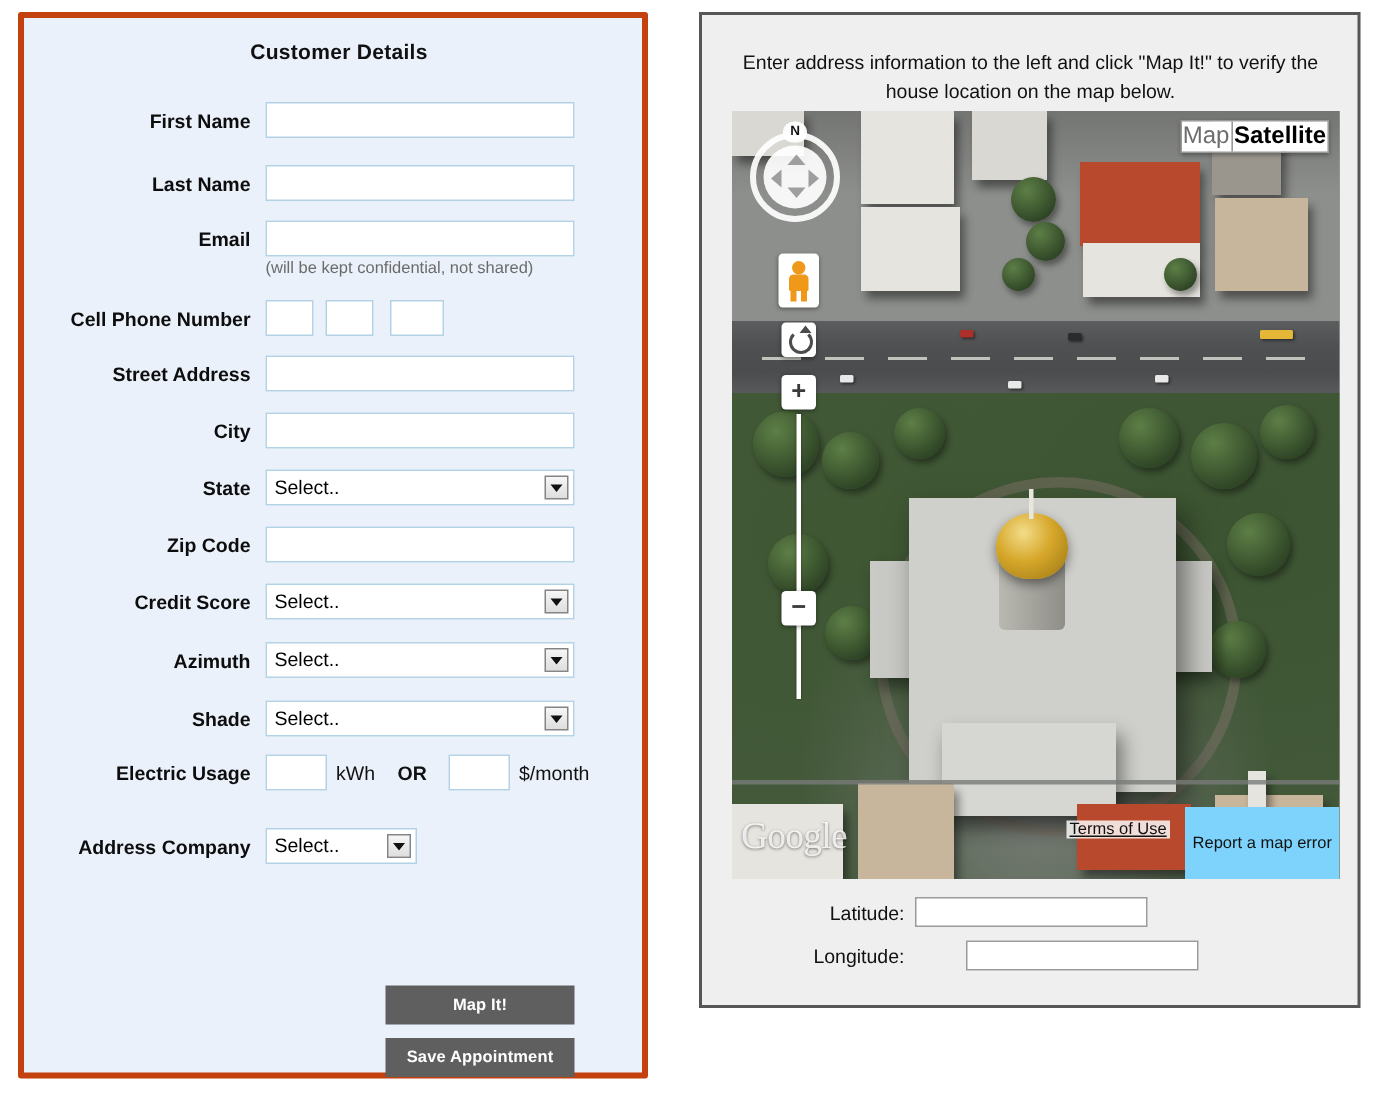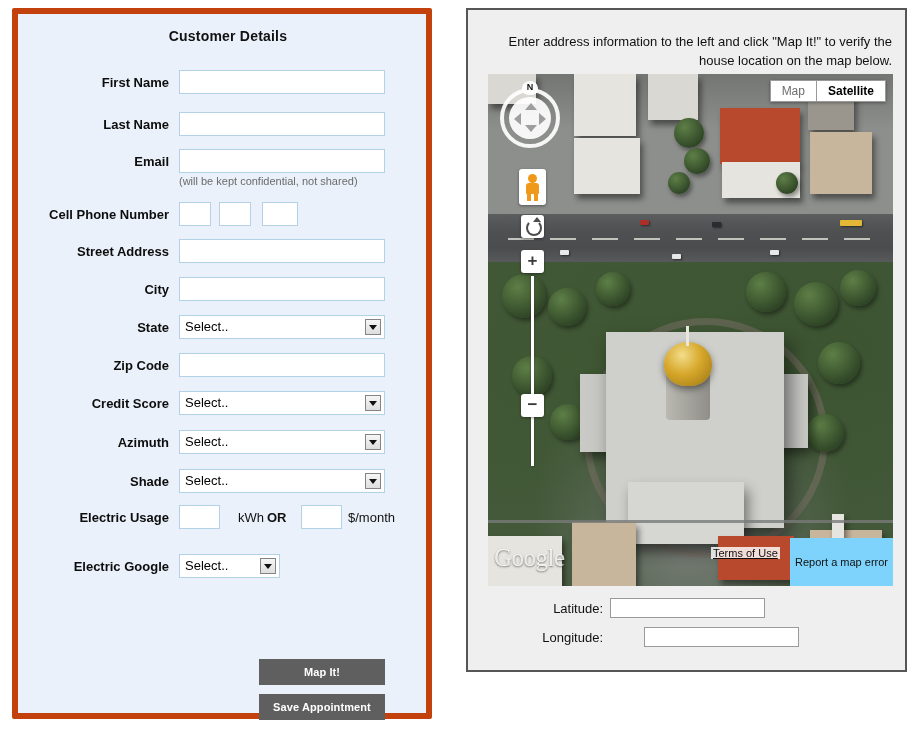--- a/index.html
+++ b/index.html
@@ -18,21 +18,21 @@
 
   
   #customer-panel {
     position: absolute;
     left: 12px;
     top: 8px;
     width: 420px;
     height: 711px;
     box-sizing: border-box;
     background: #eaf1fa;
-    border: 6px solid #c2410c;
+    border: 4px solid #c2410c;
     border-radius: 2px;
   }
   #panel-title {
     position: absolute;
     left: 0;
     top: 14px;
     width: 420px;
     text-align: center;
     font-size: 14px;
     font-weight: bold;
@@ -199,21 +199,21 @@
     height: 664px;
     box-sizing: border-box;
     background: #efefef;
     border: 2px solid #565656;
   }
   #map-instruction {
     position: absolute;
     left: 14px;
     top: 22px;
     width: 410px;
-    text-align: right;
+    text-align: center;
     font-size: 13px;
     color: #111111;
     line-height: 19px;
   }
 
   #map-canvas {
     position: absolute;
     left: 20px;
     top: 64px;
     width: 405px;
@@ -315,22 +315,22 @@
   
   #map-type-control {
     position: absolute;
     right: 7px;
     top: 6px;
     display: flex;
     border: 1px solid #9a9a9a;
     box-shadow: 0 1px 3px rgba(0,0,0,0.35);
   }
   #map-type-control .mt {
-    padding: 2px 11px;
-    font-size: 12px;
+    padding: 2px 1px;
+    font-size: 16px;
     background: #ffffff;
     color: #6d6d6d;
     cursor: pointer;
     line-height: 16px;
   }
   #map-type-control .mt.active {
     font-weight: bold;
     color: #000000;
     border-left: 1px solid #9a9a9a;
   }
@@ -582,28 +582,28 @@
       <div class="f-label">Shade</div>
       <div class="f-select">
         <span class="sel-text">Select..</span>
         <span class="sel-arrow"></span>
       </div>
     </div>
 
     <div class="form-row" style="top:491px;padding-left:15px;">
       <div class="f-label">Electric Usage</div>
       <input class="small-num" style="left: 161px;" type="text" value="">
-      <span class="unit" style="left:220px;">kWh</span>
+      <span class="unit" style="left:208px;">kWh</span>
       <span class="unit bold" style="left:249px;">OR</span>
       <input class="small-num" style="left: 283px;" type="text" value="">
       <span class="unit" style="left:330px;">$/month</span>
     </div>
 
     <div class="form-row" style="top:540px;">
-      <div class="f-label">Electric Google</div>
+      <div class="f-label">Address Company</div>
       <div class="f-select" style="width:101px;">
         <span class="sel-text">Select..</span>
         <span class="sel-arrow"></span>
       </div>
     </div>
 
 
     <button class="gray-button" style="top:645px;">Map It!</button>
     <button class="gray-button" style="top:680px;">Save Appointment</button>
   </div>

